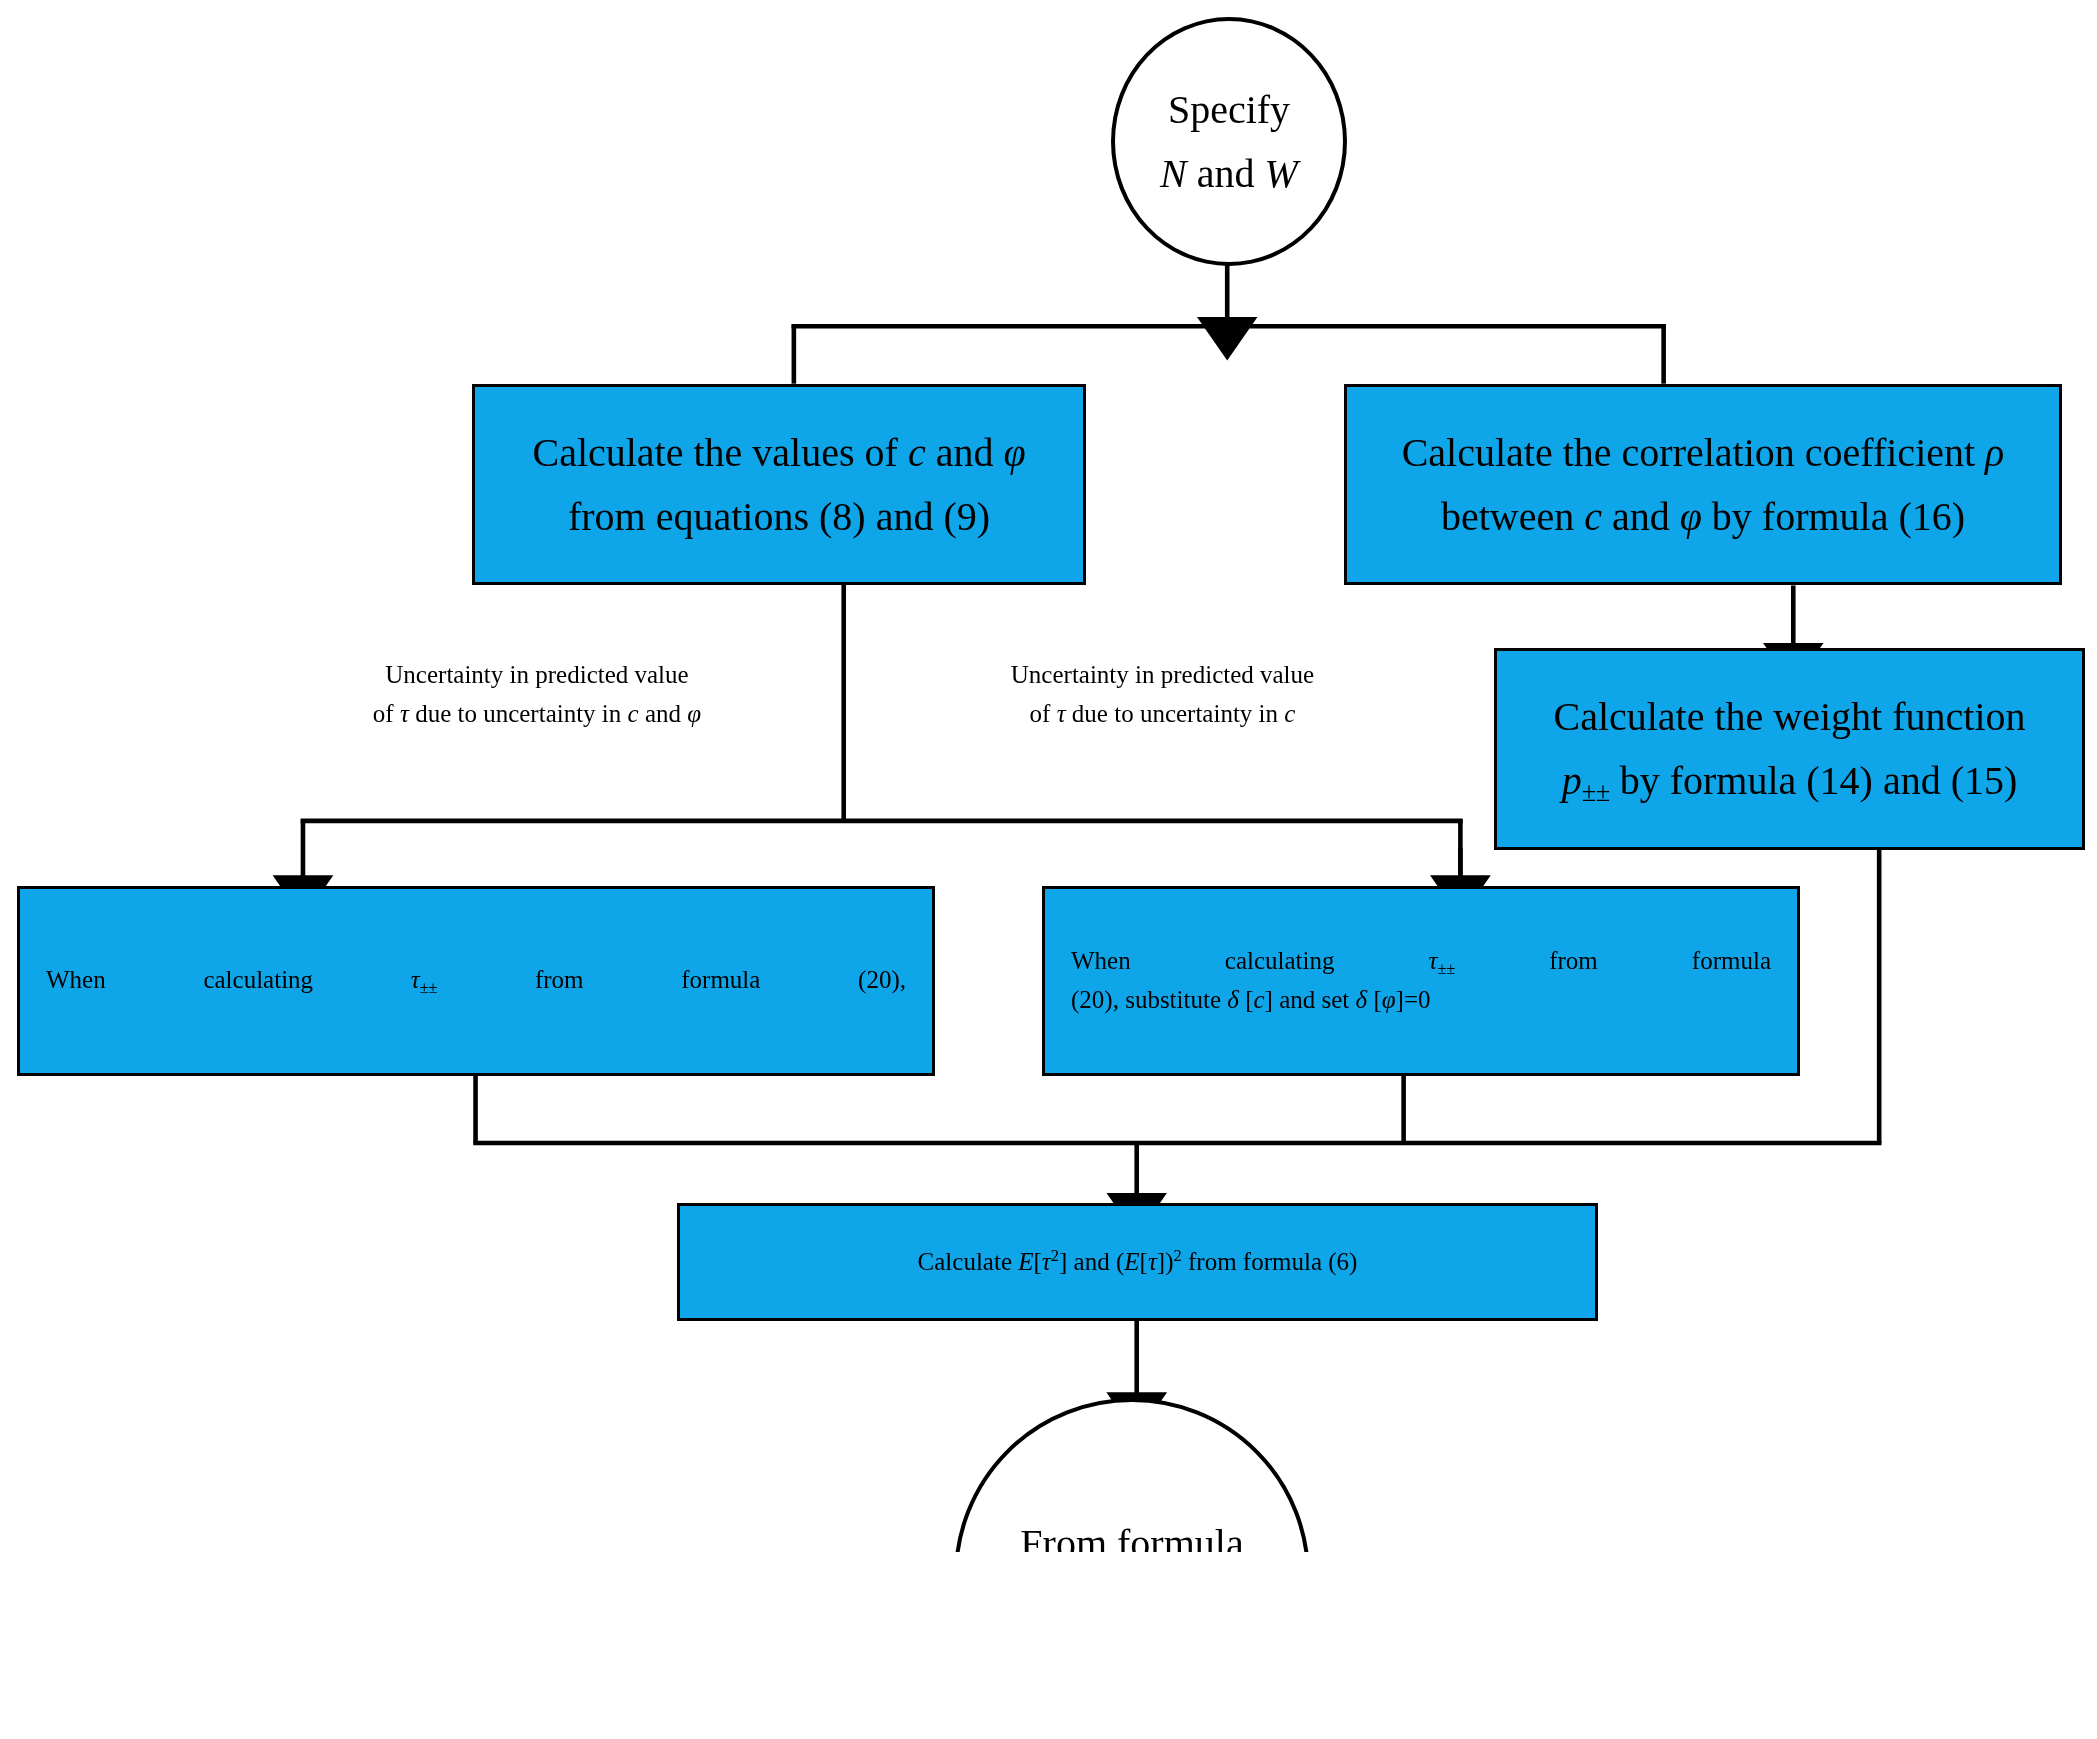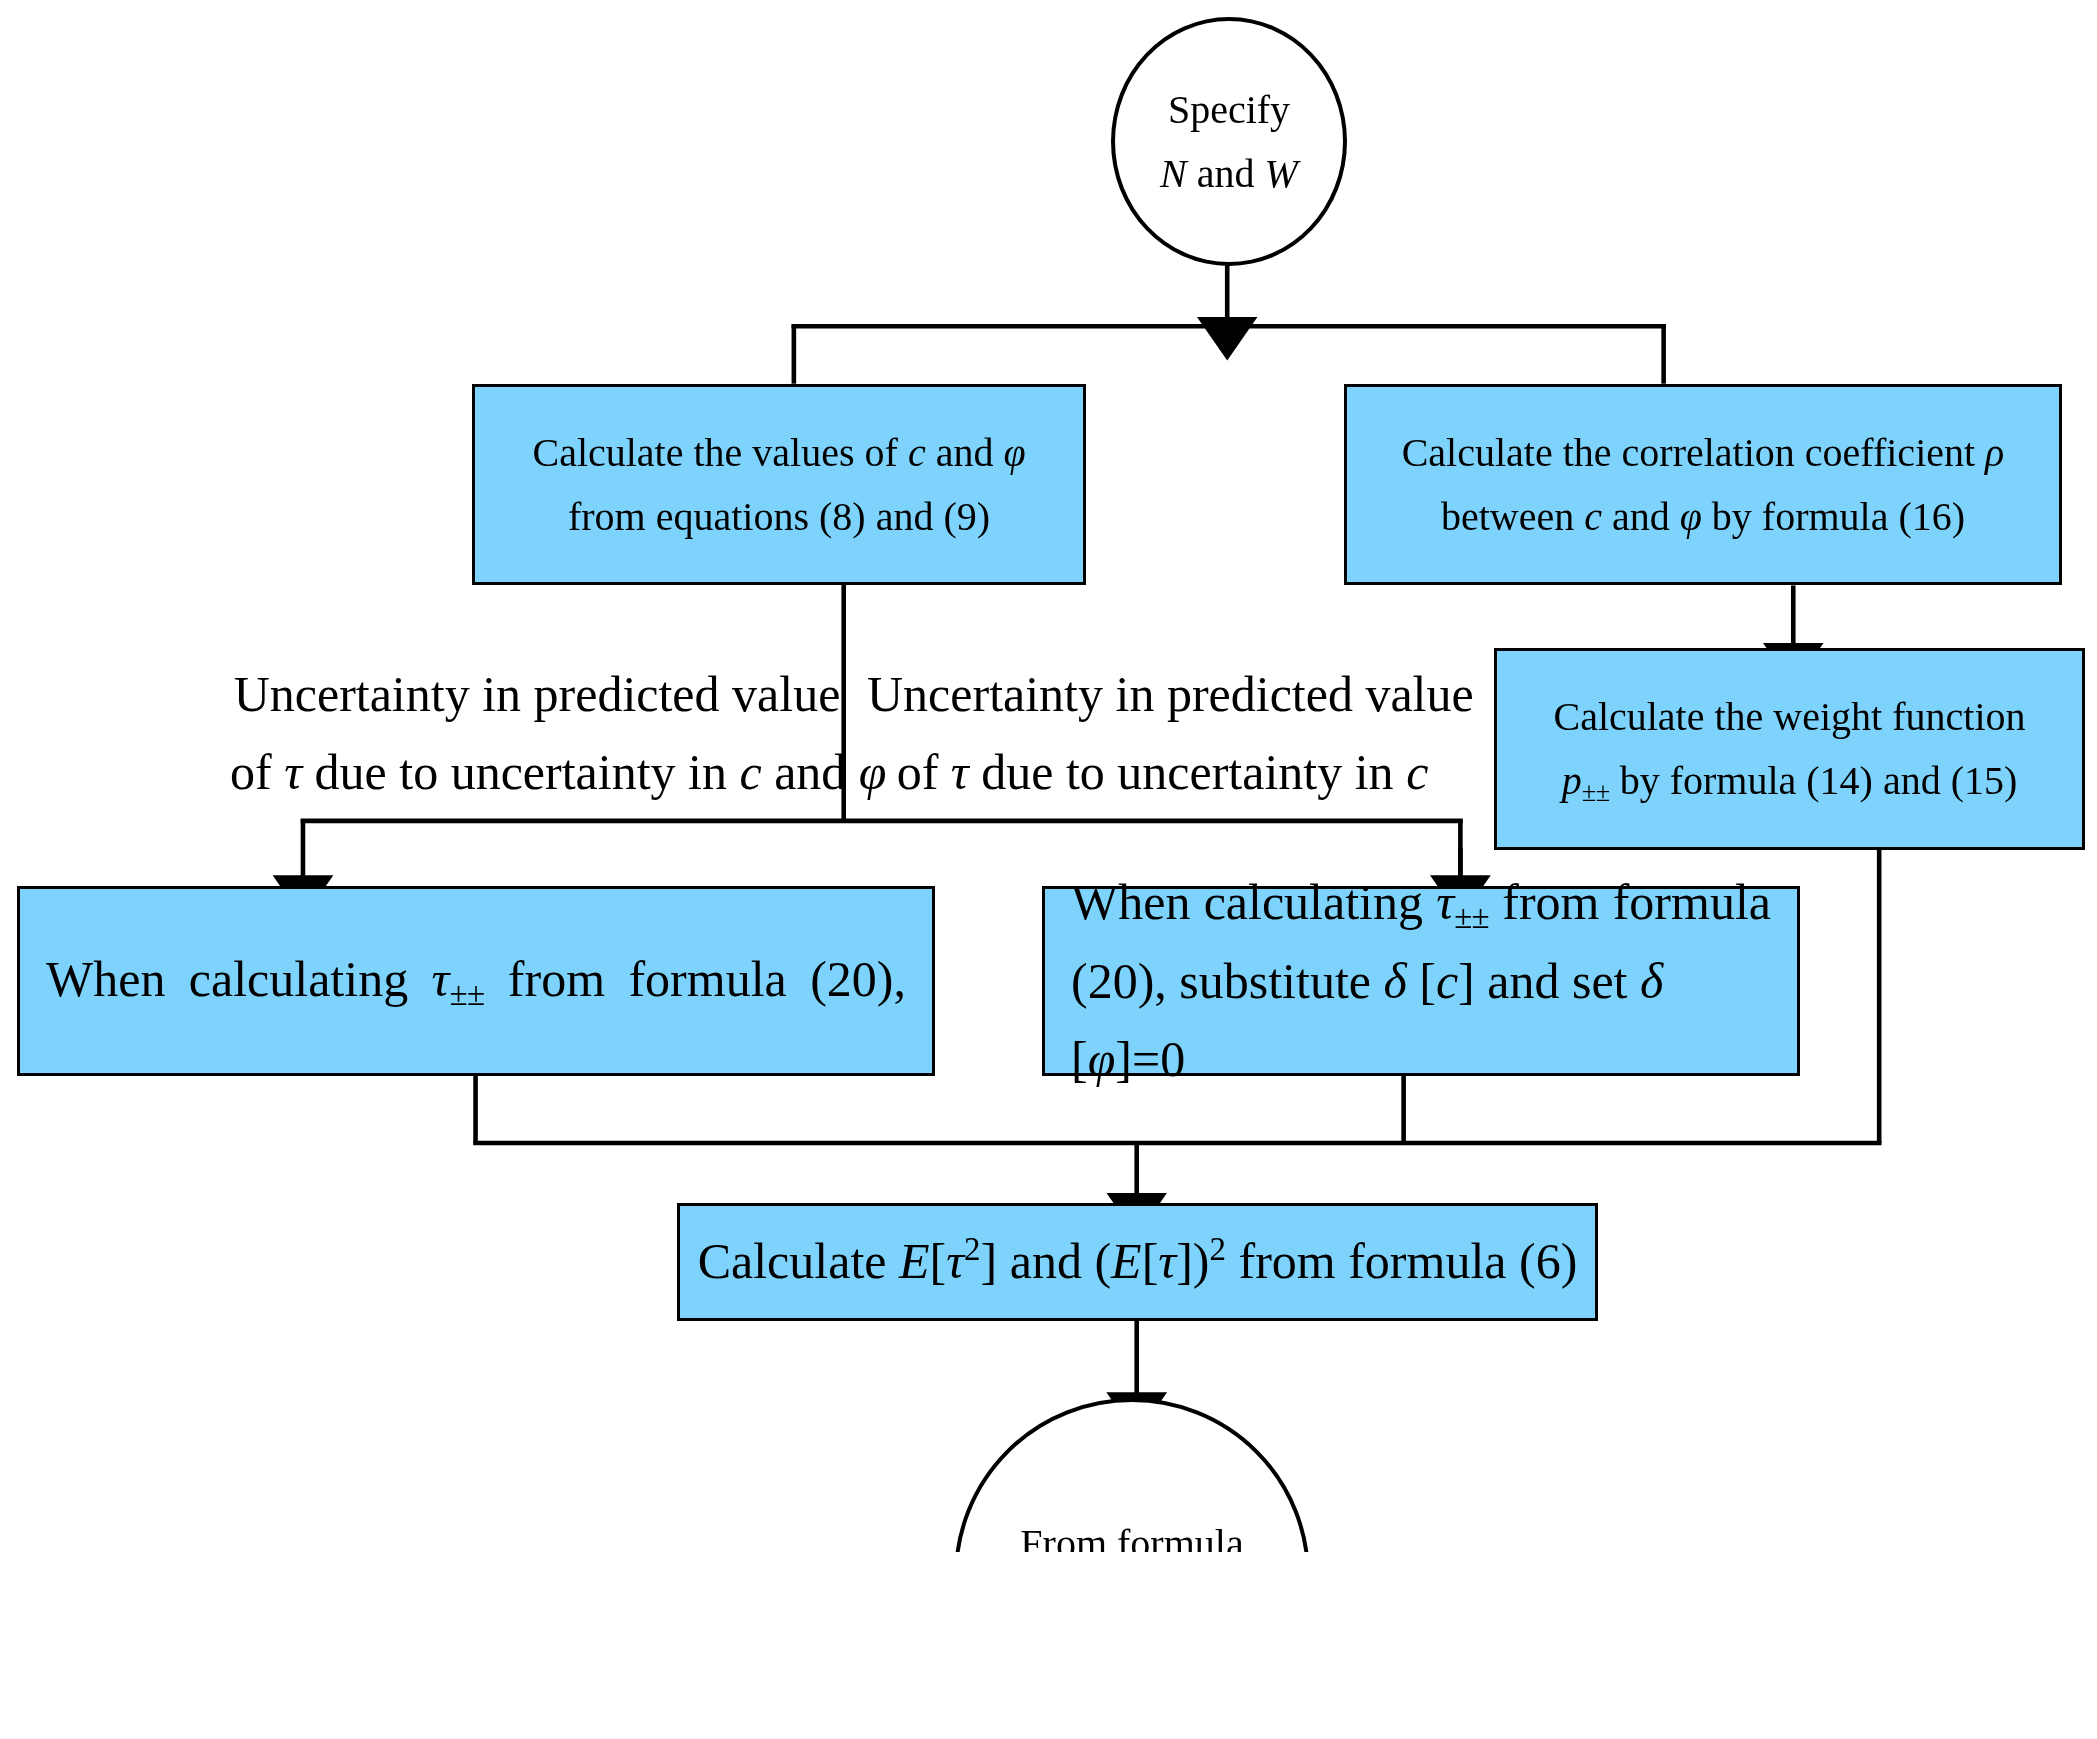--- a/index.html
+++ b/index.html
@@ -30,21 +30,21 @@
     box-sizing: border-box;
     display: flex;
     flex-direction: column;
     align-items: center;
     justify-content: center;
     text-align: center;
     color: #000;
   }
   .box {
     border: 3.8px solid #000;
-    background: #7dd3fc;
+    background: #0ea5e9;
     justify-content: center;
   }
   .terminal {
     border: 4.6px solid #000;
     background: #fff;
   }
   .ellipse { border-radius: 50%; }
   .circle  { border-radius: 50%; }
   .label-free {
     position: absolute;
@@ -72,21 +72,21 @@
     font-size: 0.66em;
     vertical-align: -0.28em;
     font-style: normal;
     letter-spacing: -0.02em;
   }
   .sup {
     font-size: 0.66em;
     vertical-align: 0.56em;
     font-style: normal;
   }
-  .t50 { font-size: 50px; line-height: 1.55; }
+  .t50 { font-size: 25px; line-height: 1.55; }
   .t52 { font-size: 40px; line-height: 1.6; }
 </style>
 </head>
 <body>
 
 <div id="canvas">
 
   <svg id="edges" viewBox="0 0 2734 2268" xmlns="http://www.w3.org/2000/svg">
     <defs>
       <marker id="arw" markerWidth="14" markerHeight="16" refX="1.2" refY="8" orient="auto" markerUnits="strokeWidth">

